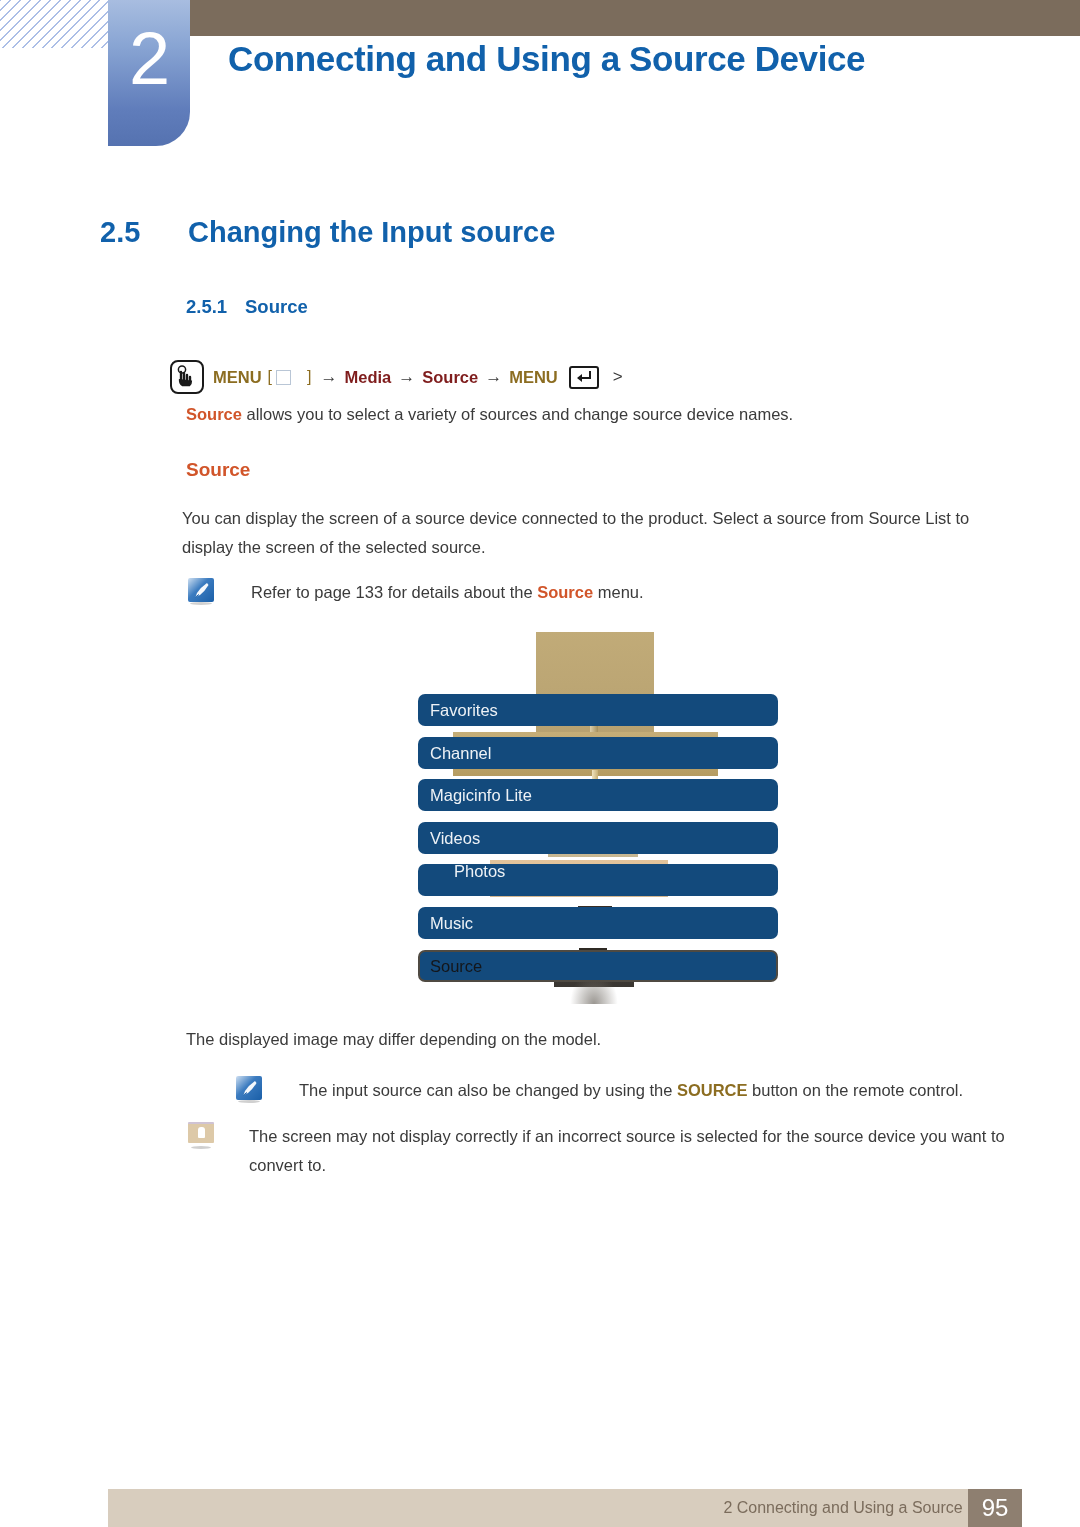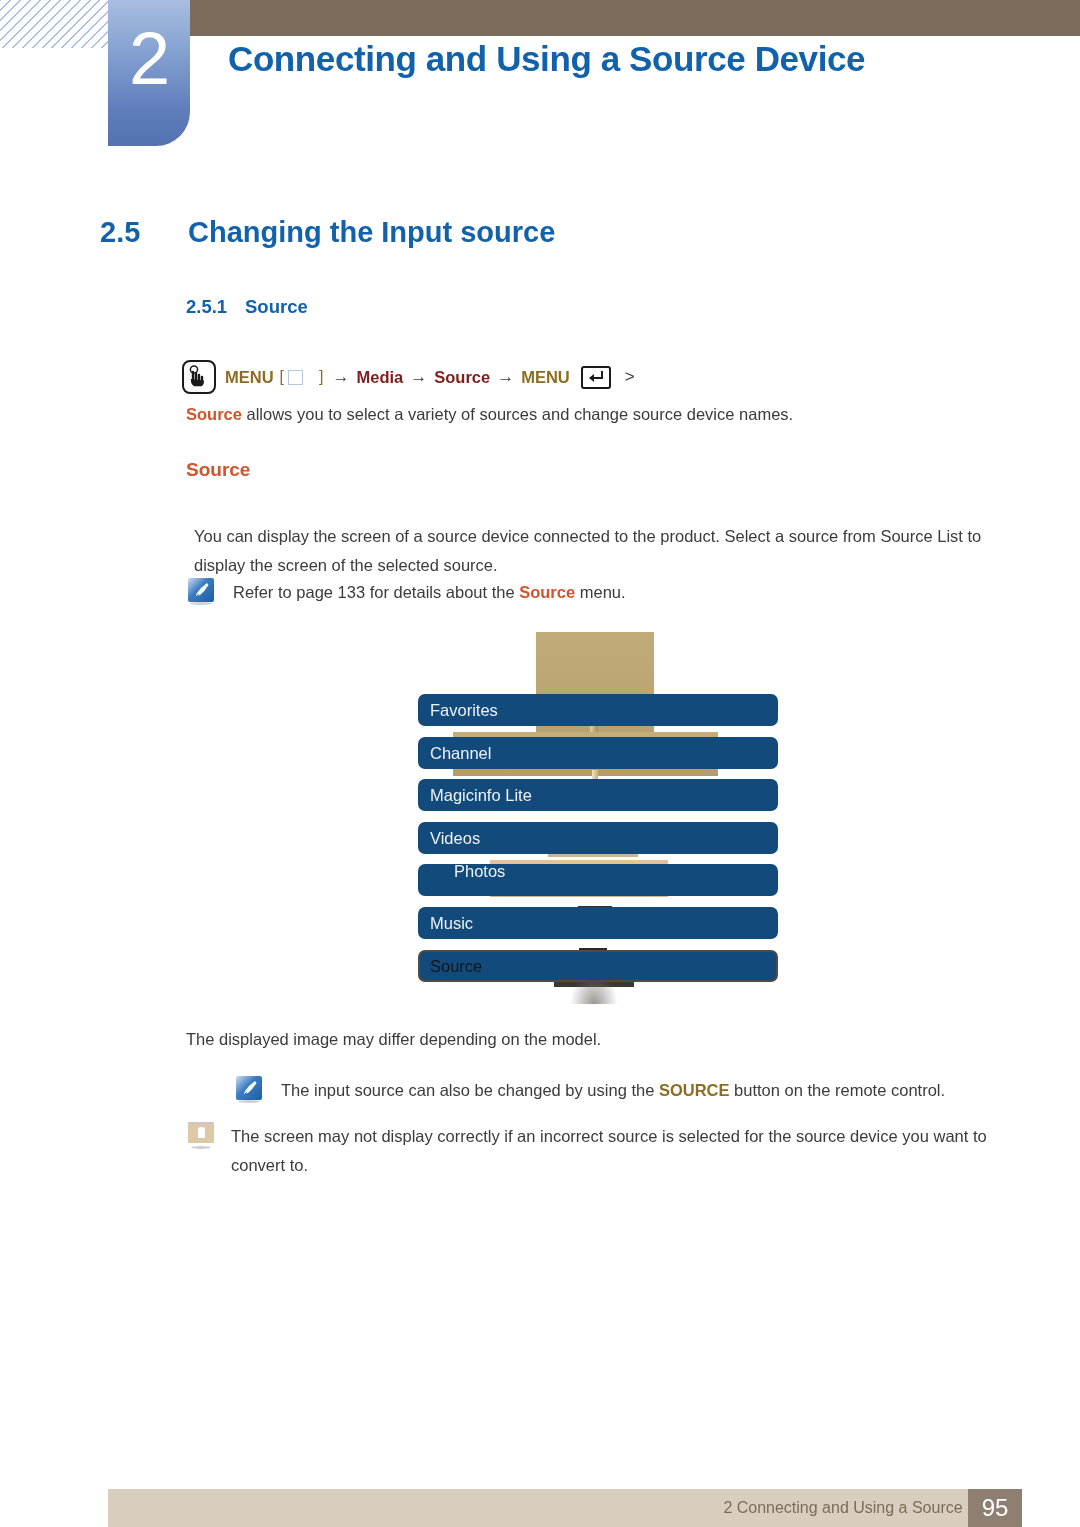--- a/index.html
+++ b/index.html
@@ -79,21 +79,21 @@
     font-size: 18.5px;
     font-weight: bold;
     color: #1161ab;
     white-space: nowrap;
   }
   .h-sub .num { display: inline-block; width: 59px; }
 
   
   .pathline {
     position: absolute;
-    left: 182px; top: 360px;
+    left: 170px; top: 360px;
     height: 34px;
     display: flex;
     align-items: center;
     white-space: nowrap;
     font-size: 16.5px;
     font-weight: bold;
     text-align: right;
   }
   .hand-icon {
     display: inline-block;
@@ -148,32 +148,33 @@
   .b-source-word { color: #d1552a; font-weight: bold; }
 
   .h-source {
     position: absolute;
     left: 186px; top: 459px;
     font-size: 19px;
     font-weight: bold;
     color: #d1552a;
   }
 
-  .desc { left: 194px; top: 504px; width: 820px; margin-top: 18px; }
+  .desc { left: 182px; top: 504px; width: 820px; }
 
   
   .note {
     position: absolute;
     display: flex;
     align-items: flex-start;
   }
   .note .txt {
     font-size: 16.5px;
     color: #3b3b3b;
     line-height: 29px;
+    margin-left: 18px;
   }
   .note-refer { left: 188px; top: 578px; width: 830px; }
   .note-remote { left: 188px; top: 1076px; width: 830px; padding-left: 48px; }
   .note-warn { left: 188px; top: 1122px; width: 840px; }
 
   .icon-note {
     width: 26px; height: 28px;
     flex: none;
     margin-right: 19px;
     position: relative;

